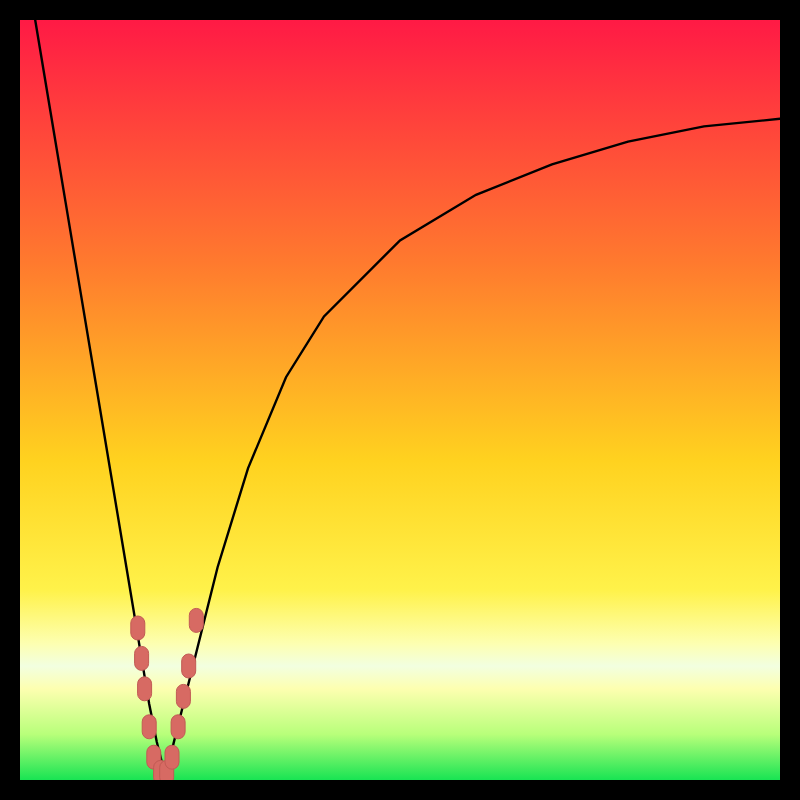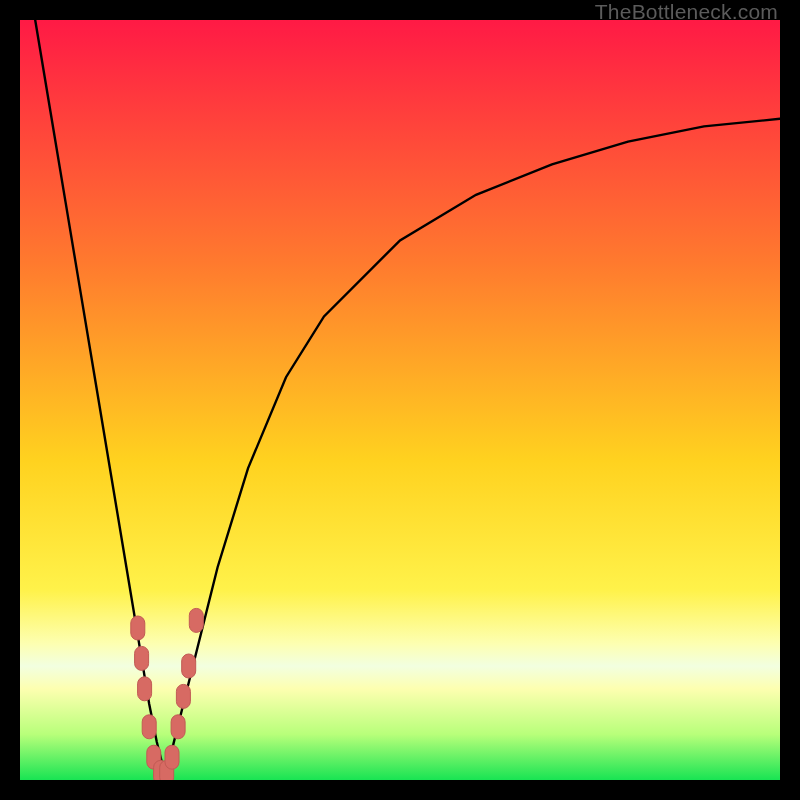--- a/index.html
+++ b/index.html
@@ -89,14 +89,13 @@
           <rect x="145.0" y="725.2" width="14" height="24" rx="7" ry="7" fill="#d76a63" stroke="#c15a54" stroke-width="1"></rect>
           <rect x="151.1" y="694.8" width="14" height="24" rx="7" ry="7" fill="#d76a63" stroke="#c15a54" stroke-width="1"></rect>
           <rect x="156.4" y="664.4" width="14" height="24" rx="7" ry="7" fill="#d76a63" stroke="#c15a54" stroke-width="1"></rect>
           <rect x="161.7" y="634.0" width="14" height="24" rx="7" ry="7" fill="#d76a63" stroke="#c15a54" stroke-width="1"></rect>
           <rect x="169.3" y="588.4" width="14" height="24" rx="7" ry="7" fill="#d76a63" stroke="#c15a54" stroke-width="1"></rect>
         </g>
     </svg>
 
   </div>
 
-  <div class="watermark">TheBottleneck.com</div>
 </div>
 
 </body></html>

